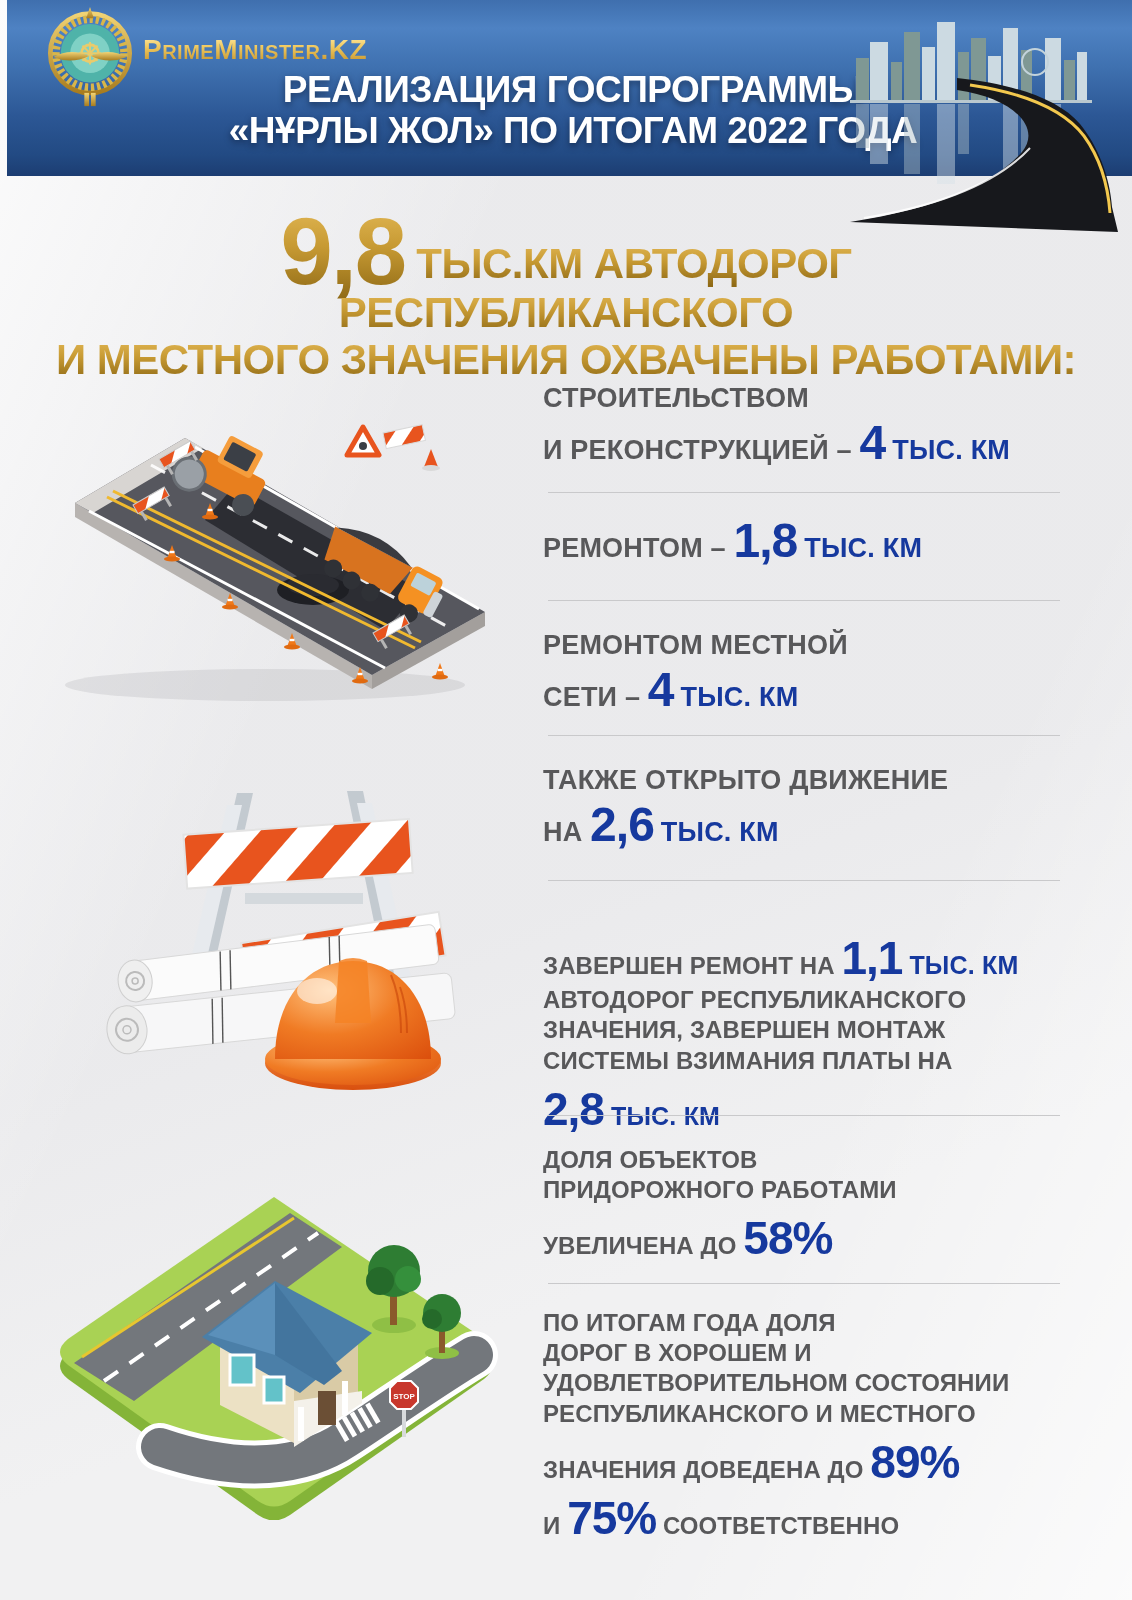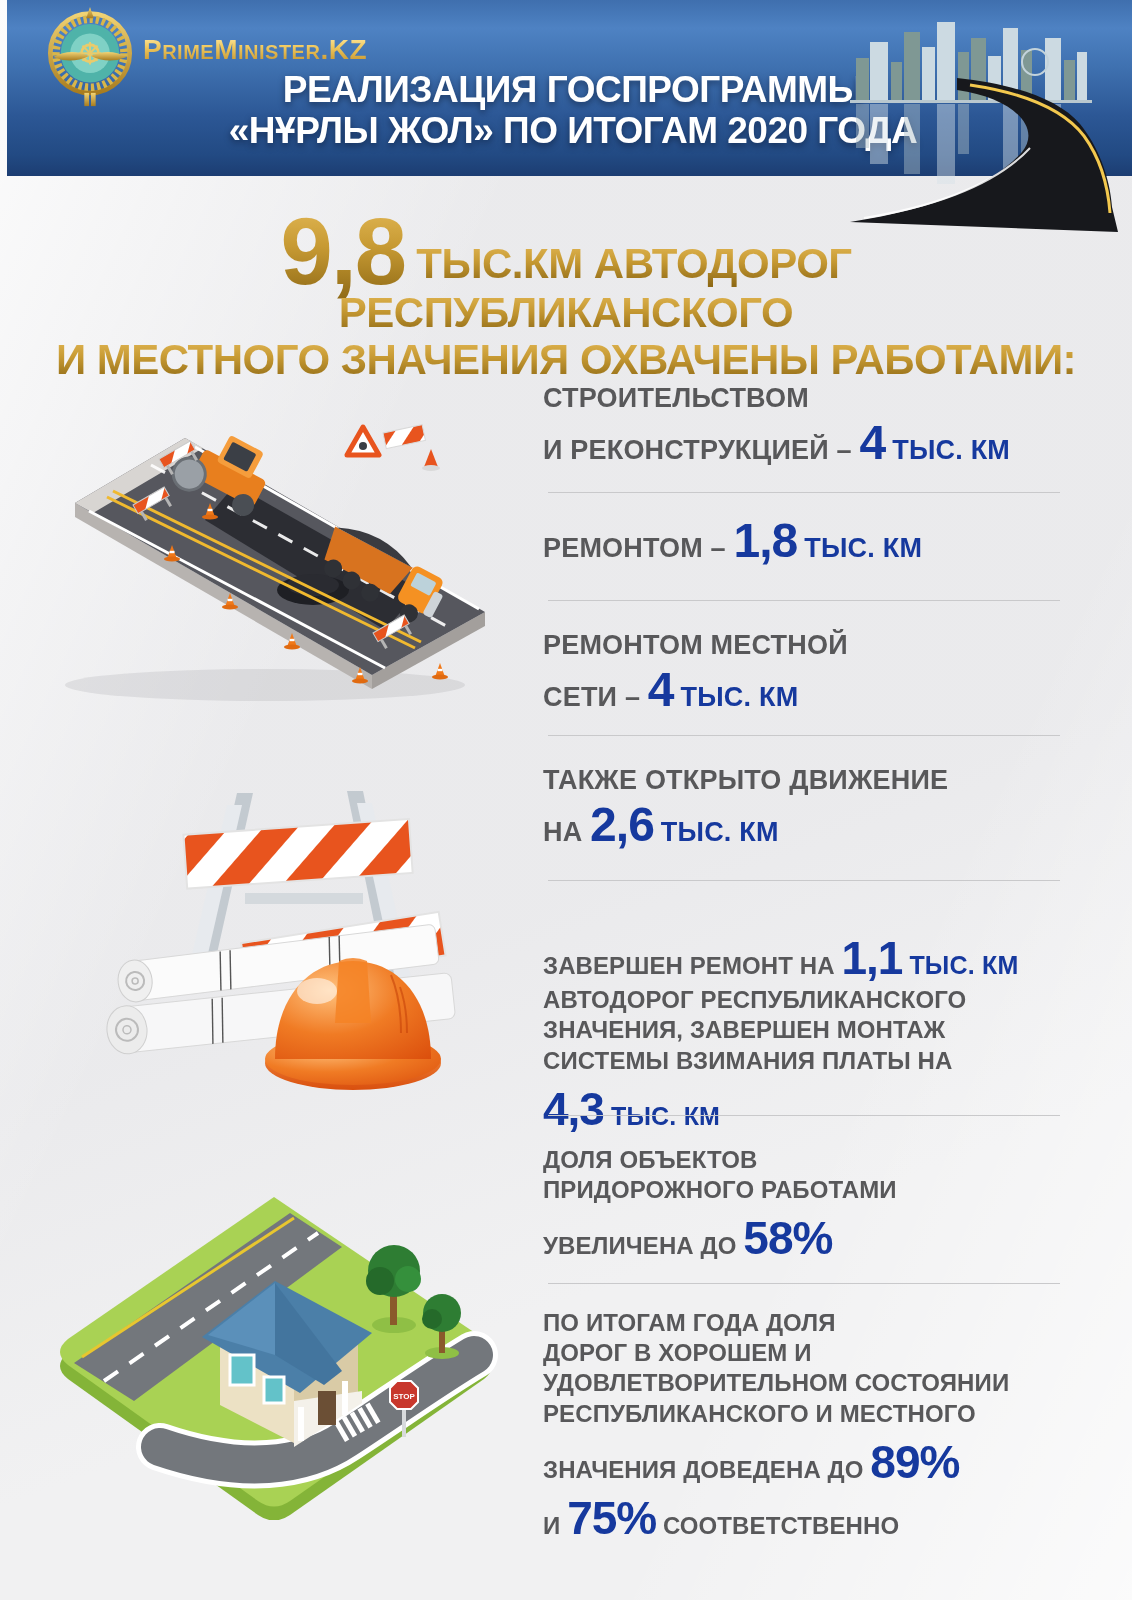--- a/index.html
+++ b/index.html
@@ -99,21 +99,21 @@
     <path d="M84,54 Q65,44 46,53 Q65,62 84,54 Z" fill="url(#gGold)"></path>
     <polygon points="45,1 49,13 41,13" fill="url(#gGold)"></polygon>
     <rect x="39" y="92" width="5" height="14" fill="url(#gGold)"></rect>
     <rect x="46" y="92" width="5" height="14" fill="url(#gGold)"></rect>
   </svg>
 
   <div class="logo-text">PrimeMinister.KZ</div>
 
   <div class="header-title">
     <span>РЕАЛИЗАЦИЯ ГОСПРОГРАММЫ</span><br>
-    <span>«НҰРЛЫ ЖОЛ» ПО ИТОГАМ 2020 ГОДА</span>
+    <span>«НҰРЛЫ ЖОЛ» ПО ИТОГАМ 2022 ГОДА</span>
   </div>
 </div>
 
 <svg class="city-road" width="340" height="245" viewBox="0 0 340 245">
   <g>
     <g fill="#7f9894">
       <rect x="64" y="58" width="13" height="44"></rect>
       <rect x="99" y="62" width="11" height="40"></rect>
       <rect x="112" y="32" width="16" height="70"></rect>
       <rect x="166" y="52" width="11" height="50"></rect>
@@ -181,21 +181,21 @@
   <span class="l">ТАКЖЕ ОТКРЫТО ДВИЖЕНИЕ</span>
   <span class="numline"><span class="l" style="display:inline;">НА </span><span class="big">2,6</span><span class="unit">ТЫС. КМ</span></span>
 </div>
 <div class="divider" style="top:880px;"></div>
 
 <div class="stat" style="top:903px;">
   <span class="numline" style="margin-bottom:4px;margin-top:32px;"><span class="l-sm" style="display:inline;">ЗАВЕРШЕН РЕМОНТ НА </span><span class="big2">1,1</span><span class="unit2">ТЫС. КМ</span></span>
   <span class="l-sm">АВТОДОРОГ РЕСПУБЛИКАНСКОГО</span>
   <span class="l-sm">ЗНАЧЕНИЯ, ЗАВЕРШЕН МОНТАЖ</span>
   <span class="l-sm">СИСТЕМЫ ВЗИМАНИЯ ПЛАТЫ НА</span>
-  <span class="numline mt10"><span class="big2">4,3</span><span class="unit2">ТЫС. КМ</span></span>
+  <span class="numline mt10"><span class="big2">2,8</span><span class="unit2">ТЫС. КМ</span></span>
 </div>
 <div class="divider" style="top:1115px;"></div>
 
 <div class="stat" style="top:1145px;">
   <span class="l-sm">ДОЛЯ ОБЪЕКТОВ</span>
   <span class="l-sm">ПРИДОРОЖНОГО РАБОТАМИ</span>
   <span class="numline mt10"><span class="l-sm" style="display:inline;">УВЕЛИЧЕНА ДО </span><span class="big2">58%</span></span>
 </div>
 <div class="divider" style="top:1283px;"></div>
 

